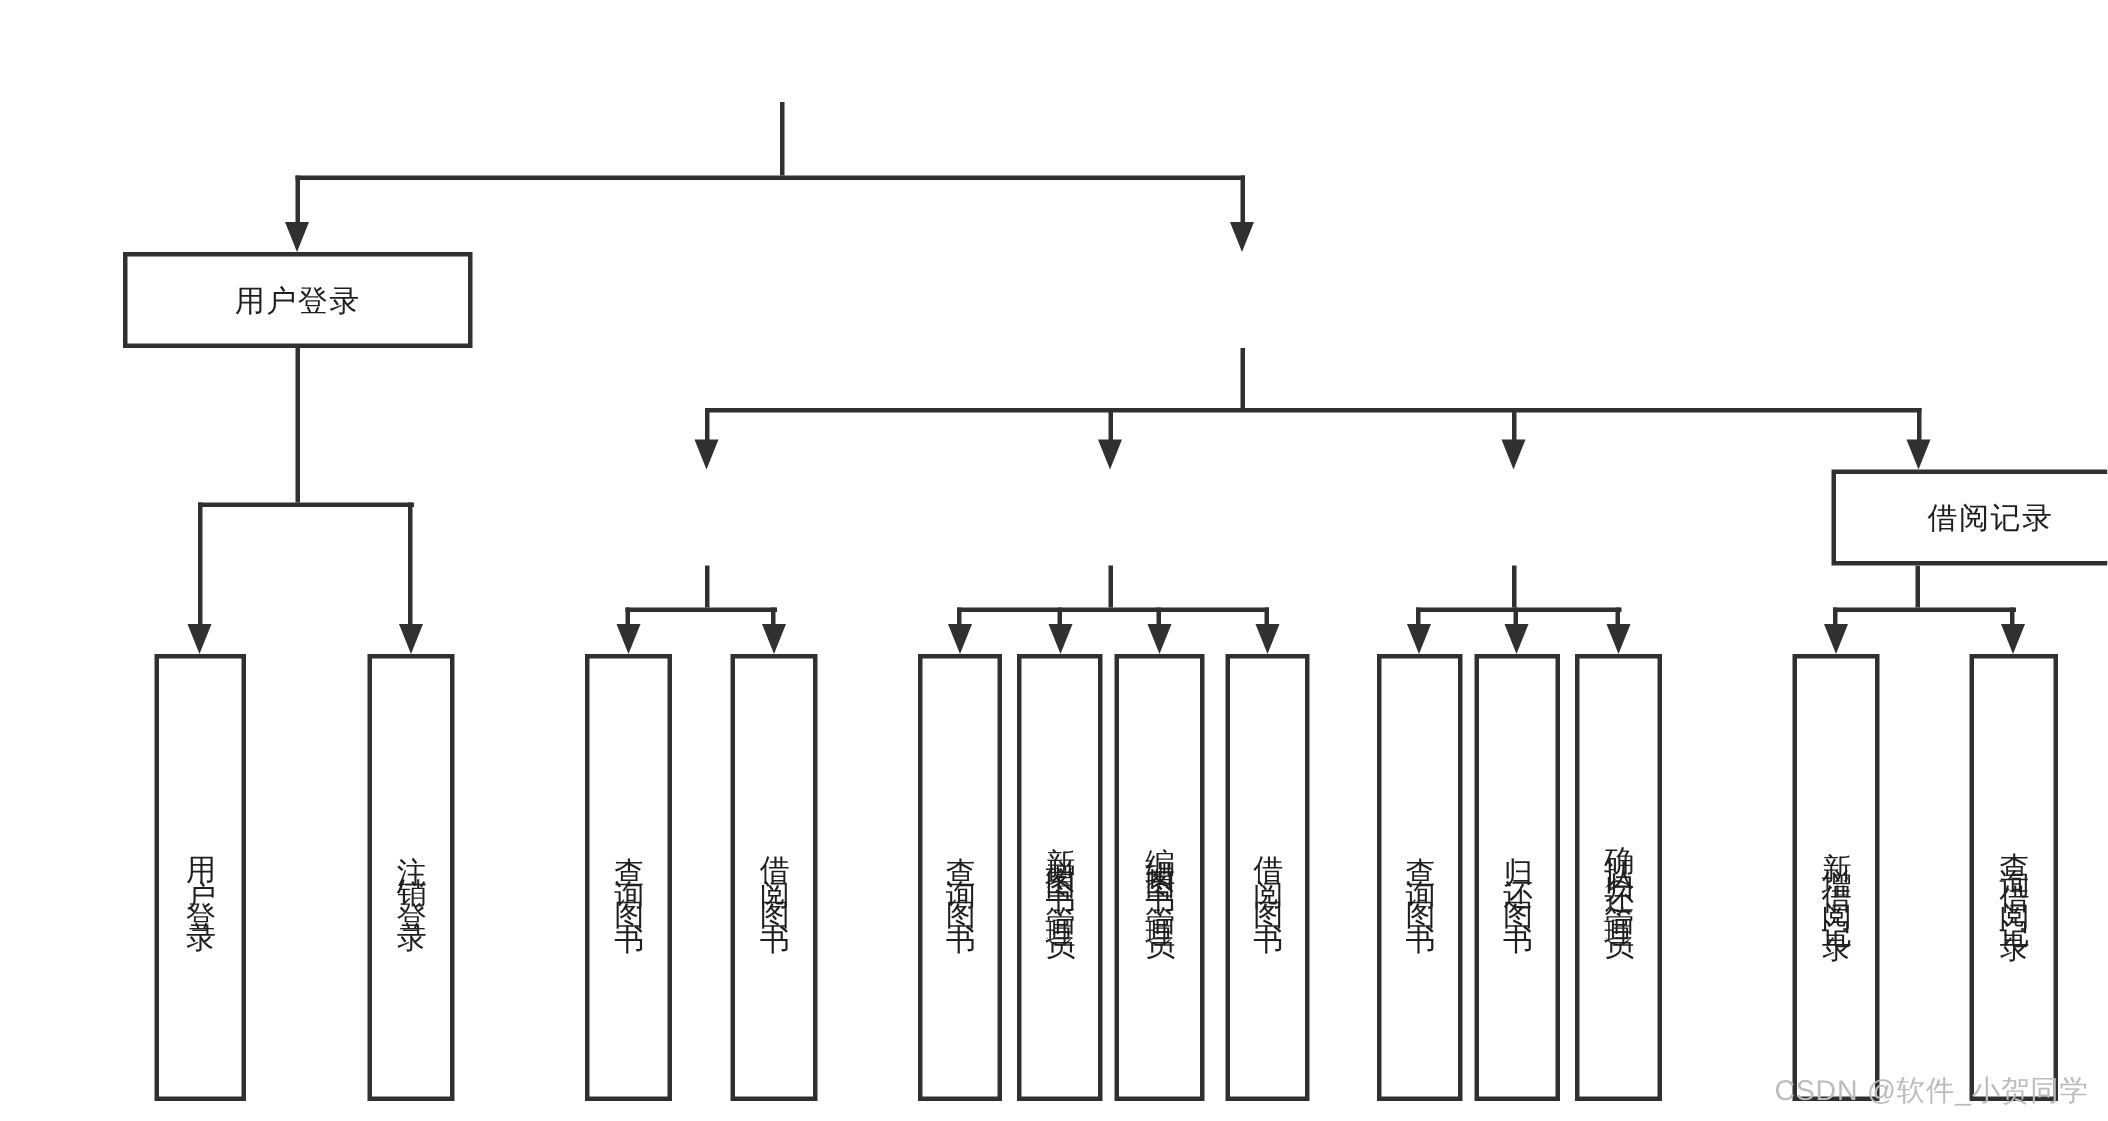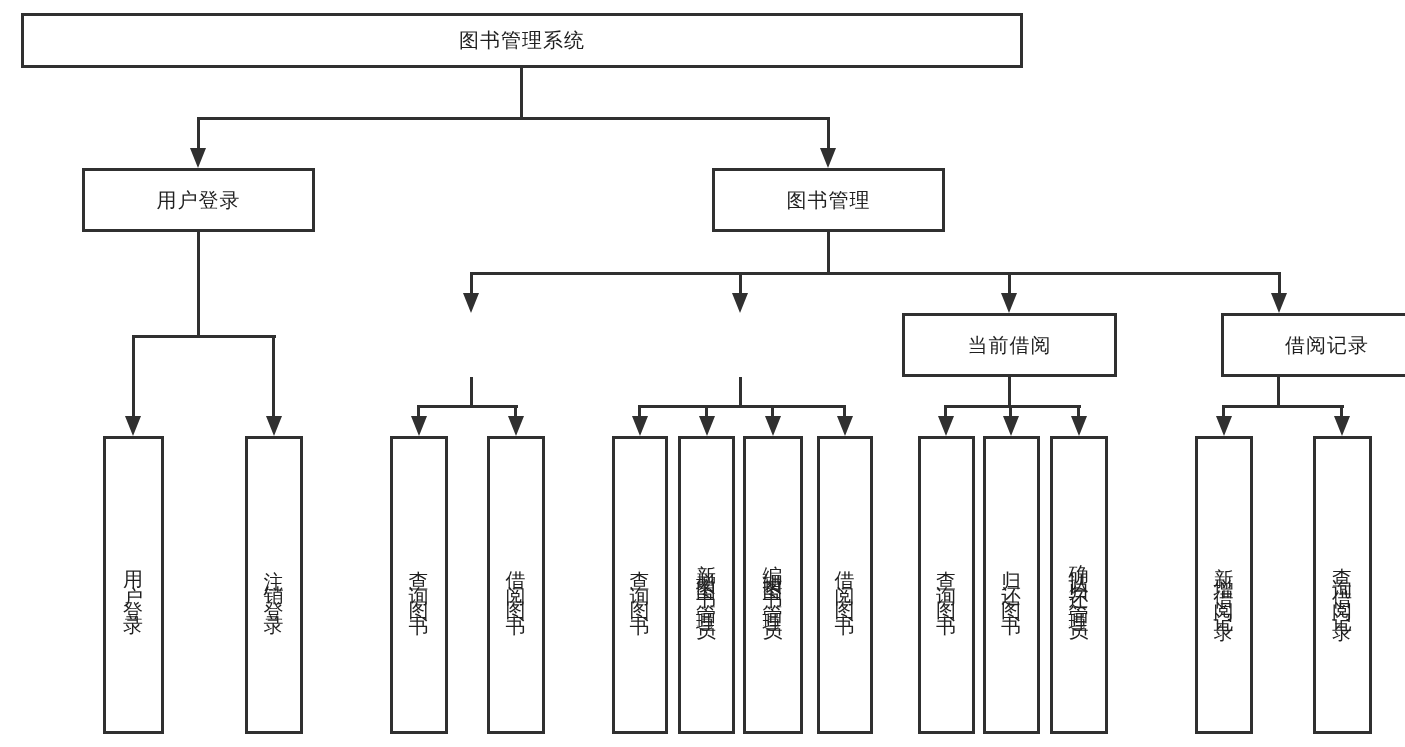--- a/index.html
+++ b/index.html
@@ -63,29 +63,26 @@
     z-index:3;
     white-space:nowrap;
     letter-spacing:0.5px;
   }
 </style>
 </head>
 <body>
 
 <div id="stage">
 
-  <div class="node" style="left:21px;top:13px;width:1002px;height:55px;">图书管理系统</div>
 
   <div class="node" style="left:82px;top:168px;width:233px;height:64px;">用户登录</div>
 
-  <div class="node" style="left:712px;top:168px;width:233px;height:64px;">图书管理</div>
 
 
 
-  <div class="node" style="left:902px;top:313px;width:215px;height:64px;">当前借阅</div>
 
   <div class="node" style="left:1173px;top:313px;width:212px;height:64px;margin-left:48px;">借阅记录</div>
 
   <div class="vnode" style="left:103px;top:436px;width:61px;height:298px;">
     <span class="vtext ls4">用户登录</span>
   </div>
   <div class="vnode" style="left:245px;top:436px;width:58px;height:298px;">
     <span class="vtext ls4">注销登录</span>
   </div>
 
@@ -178,14 +175,15 @@
   <div class="vline" style="left:1077px;top:405px;height:13px;"></div>
   <div class="arrow" style="left:1071px;top:416px;"></div>
 
   <div class="vline" style="left:1277px;top:377px;height:28px;"></div>
   <div class="hline" style="left:1222px;top:405px;width:122px;"></div>
   <div class="vline" style="left:1222px;top:405px;height:13px;"></div>
   <div class="arrow" style="left:1216px;top:416px;"></div>
   <div class="vline" style="left:1340px;top:405px;height:13px;"></div>
   <div class="arrow" style="left:1334px;top:416px;"></div>
 
+  <div class="watermark">CSDN @软件_小贺同学</div>
 
 </div>
 
 </body></html>

